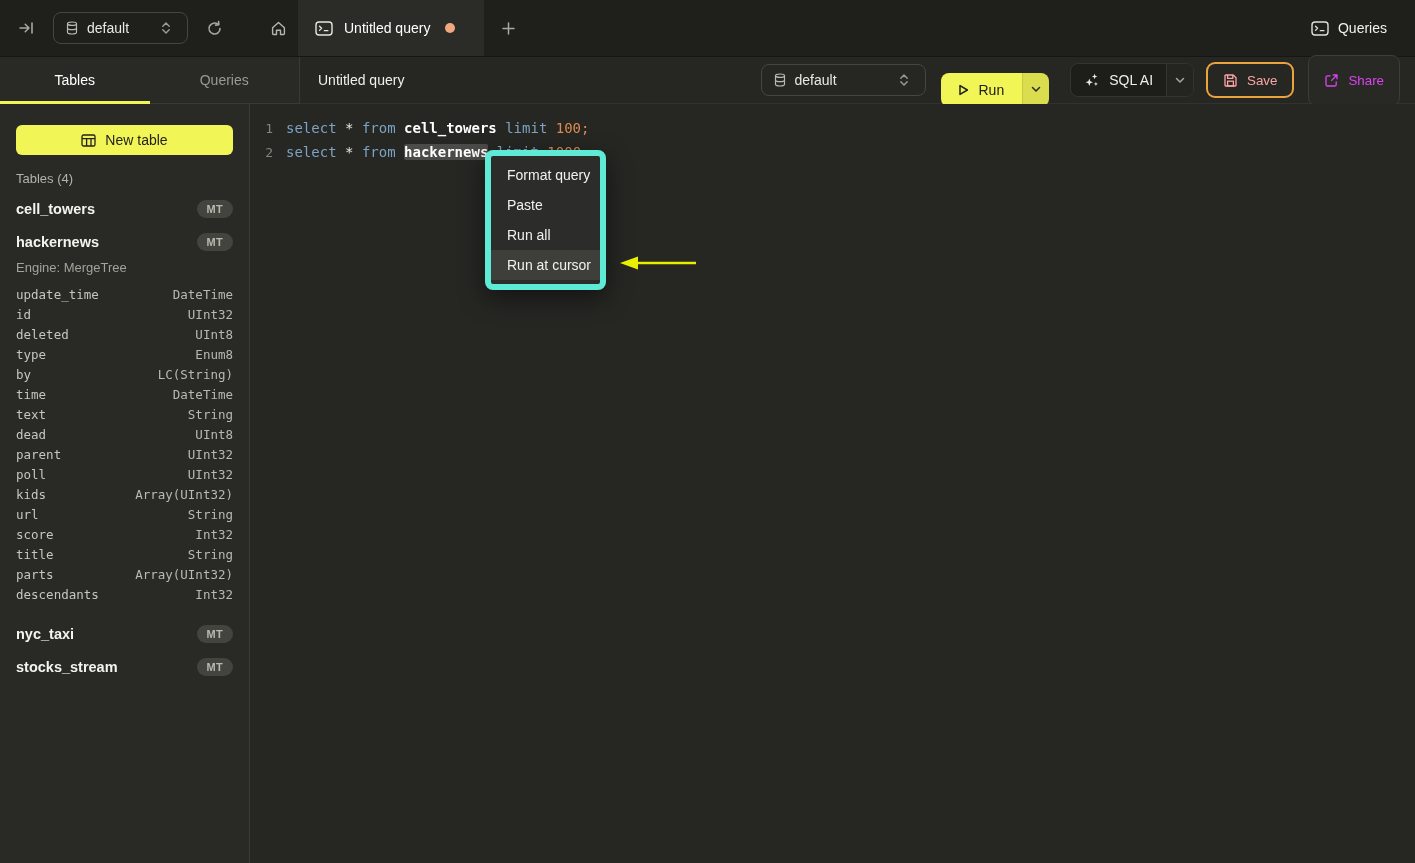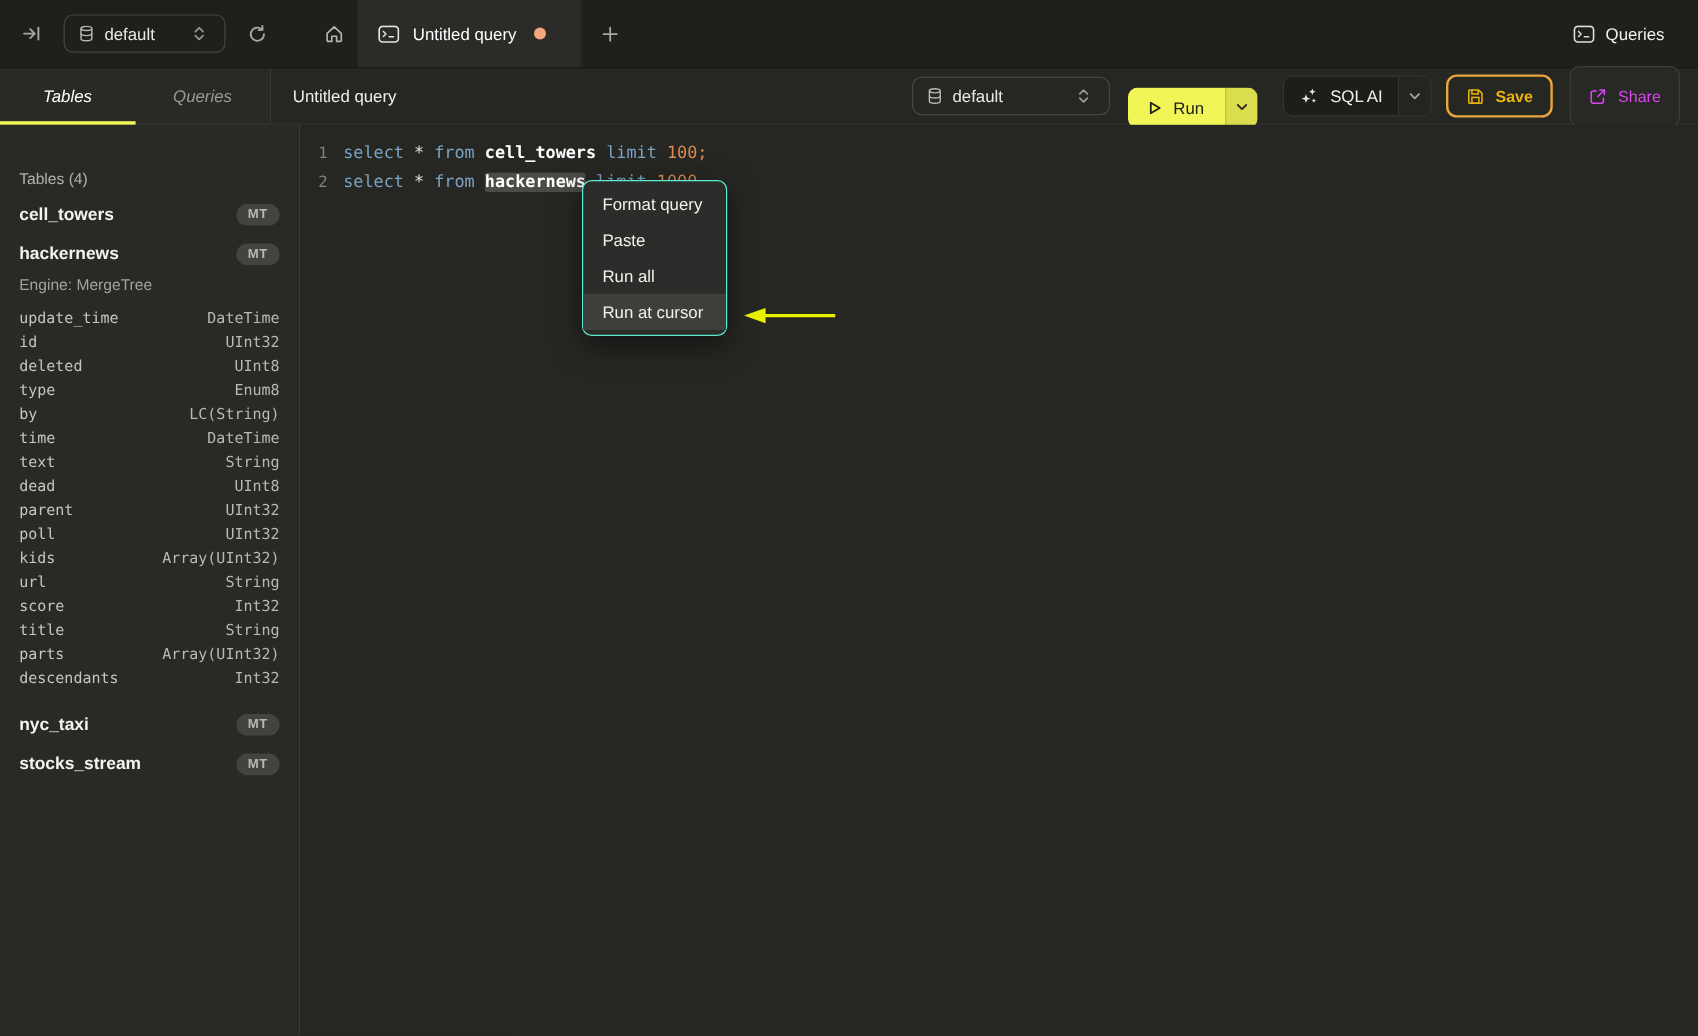--- a/index.html
+++ b/index.html
@@ -47,41 +47,41 @@
   .query-tab .t-ic{ color:#e6e6e1; display:flex;}
   .query-tab .t-label{ color:#ffffff; font-weight:500; white-space:nowrap;}
   .dot{ width:10px; height:10px; border-radius:50%; background:var(--tab-dot); margin-left:4px; flex:0 0 auto;}
   .add-tab{ width:48px; display:flex; align-items:center; justify-content:center; color:#a8a8a1; cursor:pointer;}
   .queries-top{ margin-left:auto; margin-right:28px; display:flex; align-items:center; gap:9px; color:#f2f2ed; cursor:pointer; font-weight:500;}
   .queries-top .t-ic{ color:#e0e0da; display:flex;}
 
   
   .subbar{ position:absolute; left:0; top:57px; width:1415px; height:47px; display:flex; }
   .side-tabs{
-    width:226px; flex:0 0 auto; display:flex; background:#292925;
-    border-right:1px solid var(--border); border-bottom:1px solid var(--border);font-style:italic;
+    width:300px; flex:0 0 auto; display:flex; background:#292925;
+    border-right:1px solid var(--border); border-bottom:1px solid var(--border);
   }
   .side-tab{ flex:1; display:flex; align-items:center; justify-content:center; color:var(--muted); cursor:pointer; position:relative; font-weight:500;}
   .side-tab.active{ color:#ffffff;}
   .side-tab.active::after{ content:""; position:absolute; left:0; right:0; bottom:-1px; height:3px; background:var(--accent);}
   .editor-header{
     flex:1; background:#262623; border-bottom:1px solid #323230;
     display:flex; align-items:center; padding:0 15px 0 18px;
   }
   .eh-title{ color:#f0f0ea; }
   .eh-actions{ margin-left:auto; display:flex; align-items:center; }
   .editor-header .select-box{ width:165px; margin-right:15px;}
   .run-btn{ display:flex; height:34px; border-radius:8px; overflow:hidden; cursor:pointer; margin-right:21px;margin-top:19px;}
   .run-main{ background:var(--accent); color:#20201c; display:flex; align-items:center; gap:9px; padding:0 18px 0 15px; font-weight:500;}
   .run-caret{ background:var(--accent-dark); width:27px; display:flex; align-items:center; justify-content:center; color:#2b2b20; border-left:1px solid #c6c945;}
   .sqlai-btn{ display:flex; height:34px; border-radius:8px; overflow:hidden; border:1px solid #343431; background:#1d1d1a; cursor:pointer; margin-right:12px;}
   .sqlai-main{ display:flex; align-items:center; gap:9px; padding:0 13px; color:#f0f0ea; font-weight:500;}
   .sqlai-main .sp-ic{ color:#e8e8e2; display:flex;}
   .sqlai-caret{ width:27px; display:flex; align-items:center; justify-content:center; color:#a5a59e; border-left:1px solid #343431; background:#242421;}
-  .save-btn{ display:flex; align-items:center; gap:9px; height:36px; padding:0 15px; border:2px solid var(--save-outline); border-radius:9px; background:transparent; color:#eab308; cursor:pointer; font-weight:700; margin-right:14px;}
+  .save-btn{ display:flex; align-items:center; gap:9px; height:36px; padding:0 15px; border:2px solid var(--save-outline); border-radius:9px; background:transparent; color:#fca5a5; cursor:pointer; font-weight:400; margin-right:14px;}
   .share-btn{ display:flex; align-items:center; gap:9px; height:51px; padding:0 15px; border:1px solid #3c3c38; border-radius:8px; background:#28282 4; background:#282824; color:#d946ef; cursor:pointer; font-weight:500;}
 
   
   .sidebar{
     position:absolute; left:0; top:104px; width:250px; height:759px;
     background:#292925; border-right:1px solid var(--border); padding:21px 16px 0 16px;
   }
   .new-table-btn{
     width:100%; height:30px; background:var(--accent); border:none; border-radius:6px;
     display:flex; align-items:center; justify-content:center; gap:9px;
@@ -120,21 +120,21 @@
     font-family:"DejaVu Sans Mono", monospace; font-size:14px; white-space:pre;}
   .gutter{ width:36px; text-align:right; padding-right:13px; color:#84847d; font-size:13px; flex:0 0 auto;}
   .tok.kw{ color:var(--kw); }
   .tok.pl{ color:var(--plain); }
   .tok.tbl{ color:#ffffff; font-weight:bold; }
   .tok.num{ color:var(--num); }
   .tok.sel{ background:#4b4b47; border-radius:2px; }
 
   .context-menu{
     position:absolute; left:235px; top:46px; width:121px;
-    background:#2c2c2a; border:1px solid #5eead4; border-radius:8px;
+    background:#2c2c2a; border:6px solid #5eead4; border-radius:8px;
     box-shadow:0 8px 24px rgba(0,0,0,.5); padding:4px 0; z-index:5;
   }
   .menu-item{ height:30px; display:flex; align-items:center; padding:0 16px;
     color:#f2f2ed; font-size:14px; cursor:pointer; white-space:nowrap;}
   .menu-item.highlighted{ background:#3e3e3b; }
 
   .annotation-arrow{ position:absolute; left:368px; top:150px; z-index:6; }
 </style>
 </head>
 <body>
@@ -274,20 +274,29 @@
               <path d="M9.2 2H13v3.8M13 2 7.6 7.4" fill="none" stroke="currentColor" stroke-width="1.3" stroke-linecap="round" stroke-linejoin="round"></path>
             </svg>
         </span>
         <span>Share</span>
       </button>
     </div>
   </div>
 </div>
 
 <div class="sidebar">
+  <button class="new-table-btn">
+    <span style="display:flex;">
+      <svg width="15" height="13" viewBox="0 0 15 13">
+          <rect x="1" y="1" width="13" height="11" rx="1.6" fill="none" stroke="currentColor" stroke-width="1.3"></rect>
+          <path d="M1 4.6h13M5.6 4.6V12M10 4.6V12" stroke="currentColor" stroke-width="1.3"></path>
+        </svg>
+    </span>
+    <span>New table</span>
+  </button>
   <div class="section-label">Tables (4)</div>
   <div class="table-list" id="table-list">
       <div class="tbl-row">
     <span class="tbl-name">cell_towers</span>
     <span class="badge">MT</span>
   </div>
       <div class="tbl-row">
     <span class="tbl-name">hackernews</span>
     <span class="badge">MT</span>
   </div>

